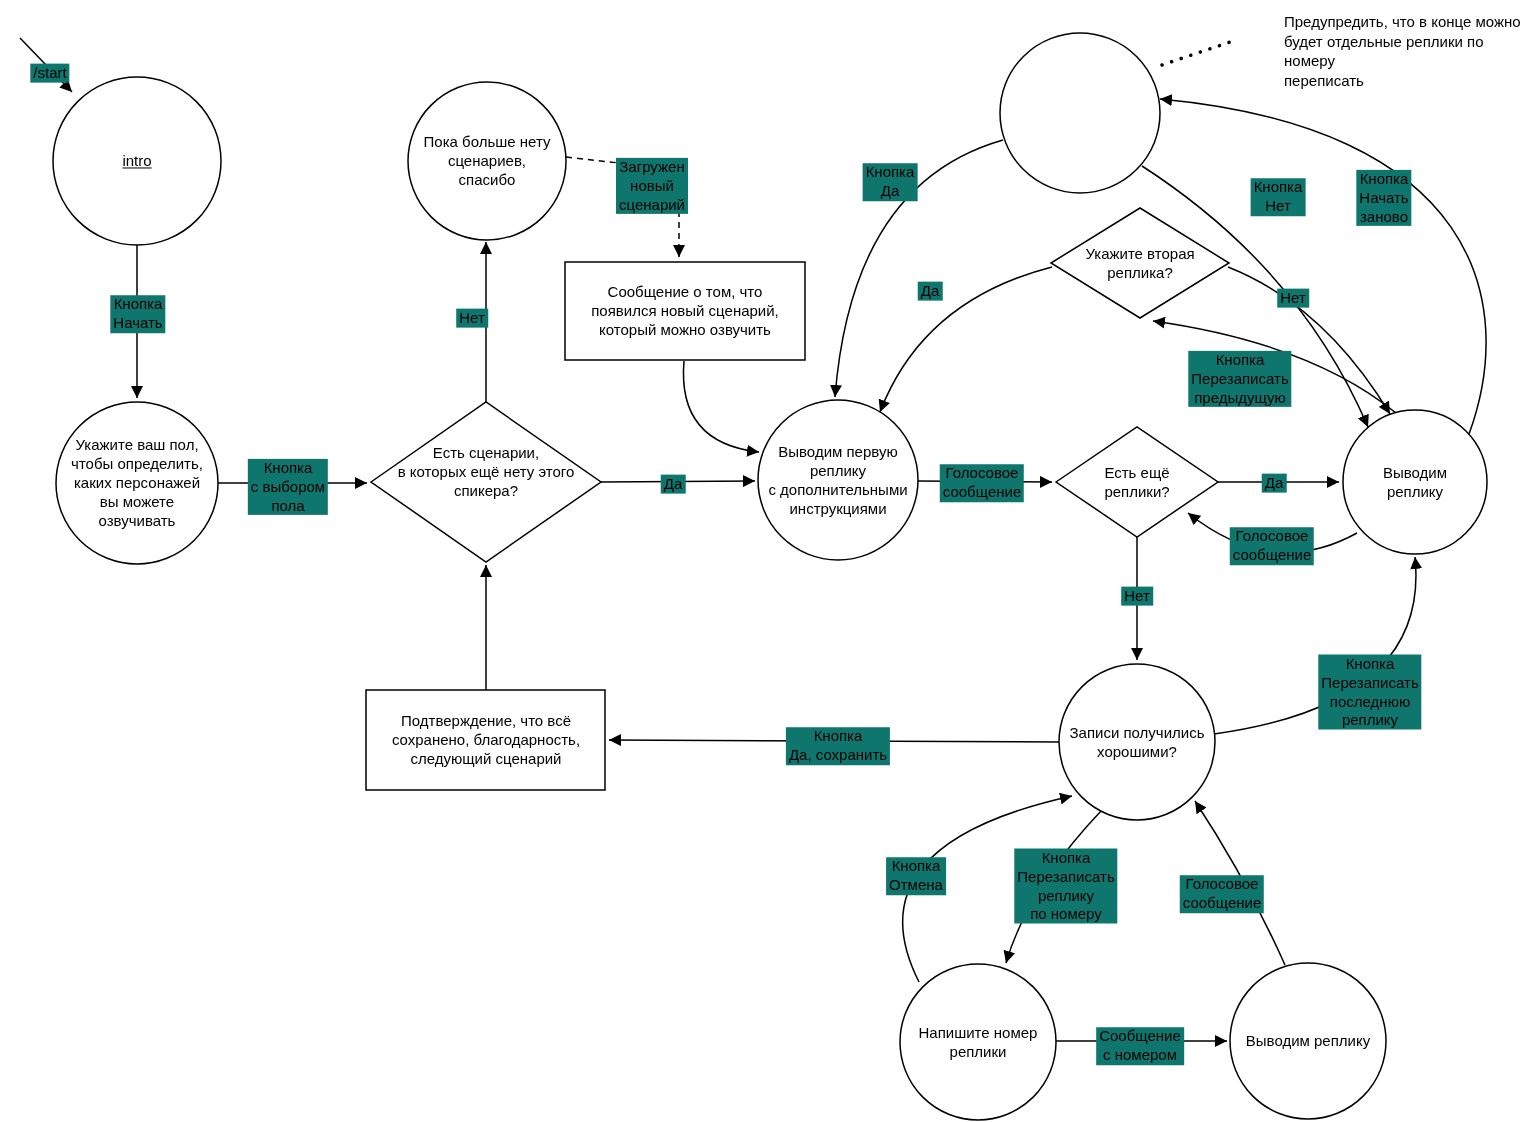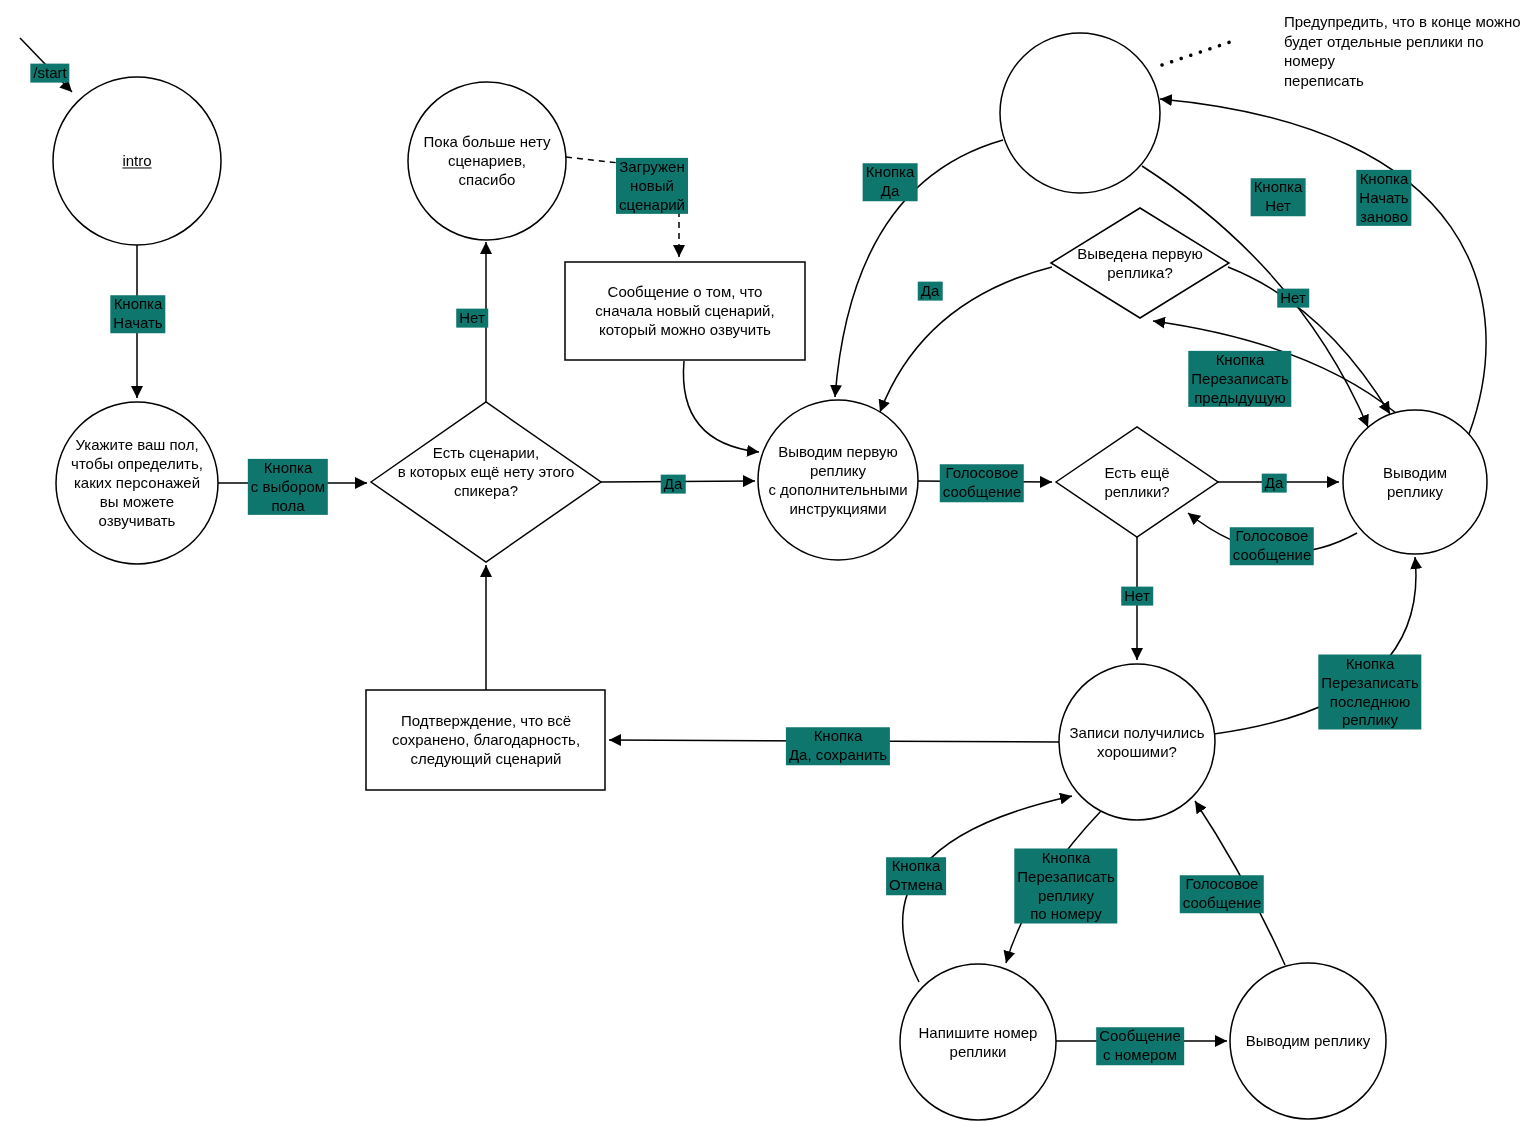--- a/index.html
+++ b/index.html
@@ -105,27 +105,27 @@
 спасибо</div>
   <div class="node-label" style="left:137px; top:483px;">Укажите ваш пол,
 чтобы определить,
 каких персонажей
 вы можете
 озвучивать</div>
   <div class="node-label" style="left:486px; top:472px;">Есть сценарии,
 в которых ещё нету этого
 спикера?</div>
   <div class="node-label" style="left:685px; top:311px;">Сообщение о том, что
-сначала новый сценарий,
+появился новый сценарий,
 который можно озвучить</div>
   <div class="node-label" style="left:838px; top:480px;">Выводим первую
 реплику
 с дополнительными
 инструкциями</div>
-  <div class="node-label" style="left:1140px; top:263px;">Выведена первую
+  <div class="node-label" style="left:1140px; top:263px;">Укажите вторая
 реплика?</div>
   <div class="node-label" style="left:1137px; top:482px;">Есть ещё
 реплики?</div>
   <div class="node-label" style="left:1415px; top:482px;">Выводим реплику</div>
   <div class="node-label" style="left:1137px; top:742px;">Записи получились
 хорошими?</div>
   <div class="node-label" style="left:486px; top:740px;">Подтверждение, что всё
 сохранено, благодарность,
 следующий сценарий</div>
   <div class="node-label" style="left:978px; top:1042px;">Напишите номер

